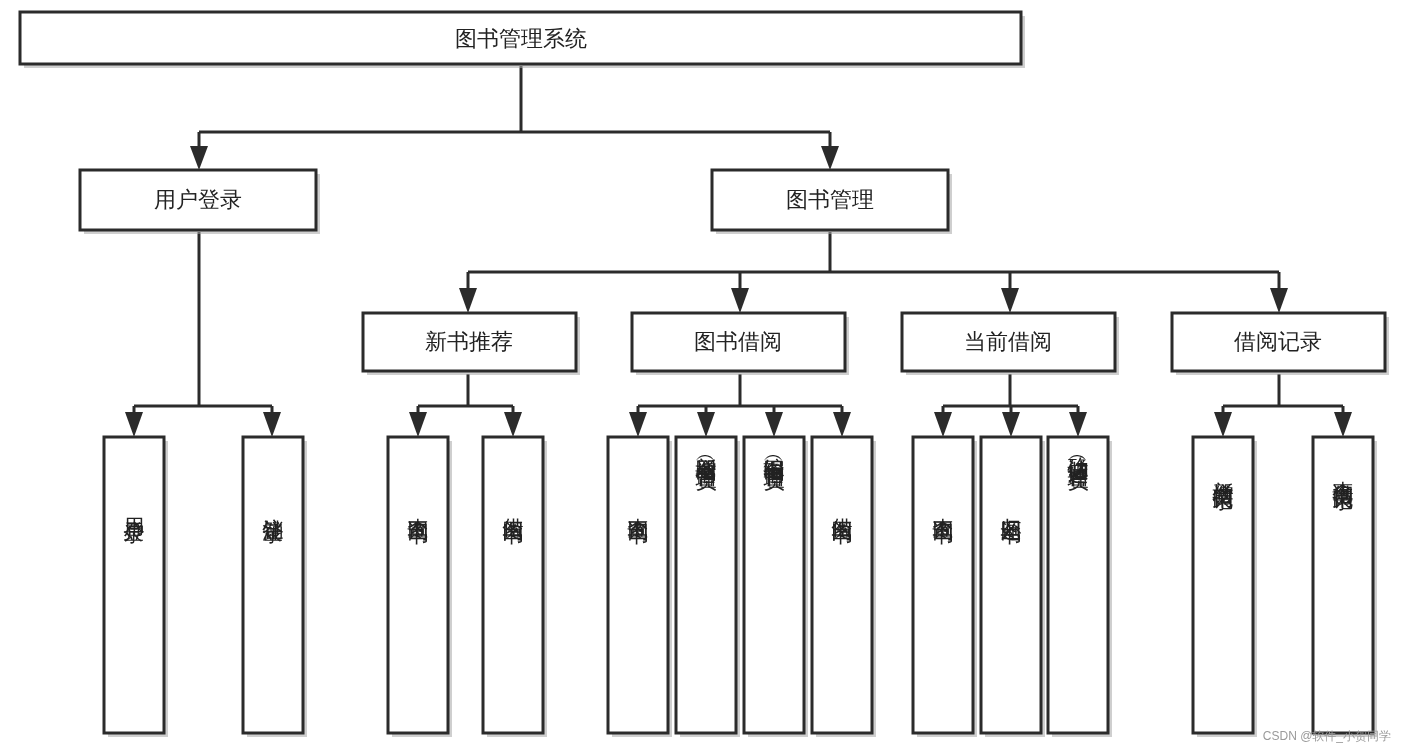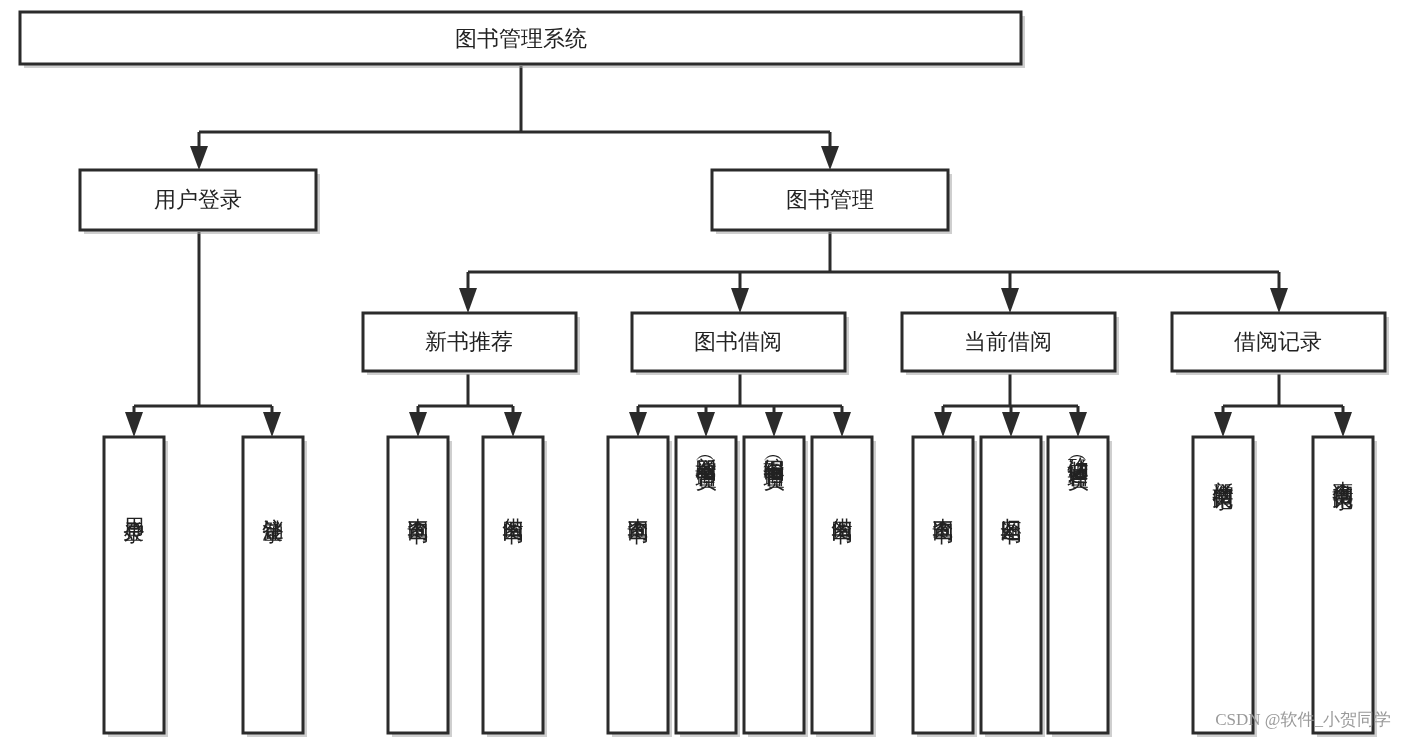--- a/index.html
+++ b/index.html
@@ -51,23 +51,23 @@
     font-family: "DejaVu Sans", "Liberation Sans", sans-serif;
     font-size: 21px;
     fill: #222222;
     writing-mode: vertical-rl;
     text-orientation: upright;
     letter-spacing: 2px;
   }
   .watermark {
     position: absolute;
     right: 14px;
-    bottom: 16px;
-    font-family: Liberation Serif, serif;
-    font-size: 17px;
+    bottom: 2px;
+    font-family: Liberation Sans, sans-serif;
+    font-size: 12px;
     color: #9a9a9a;
     white-space: nowrap;
     pointer-events: none;
   }
 </style>
 </head>
 <body>
 
 <svg id="diagram" viewBox="0 0 1405 747" xmlns="http://www.w3.org/2000/svg">
 

